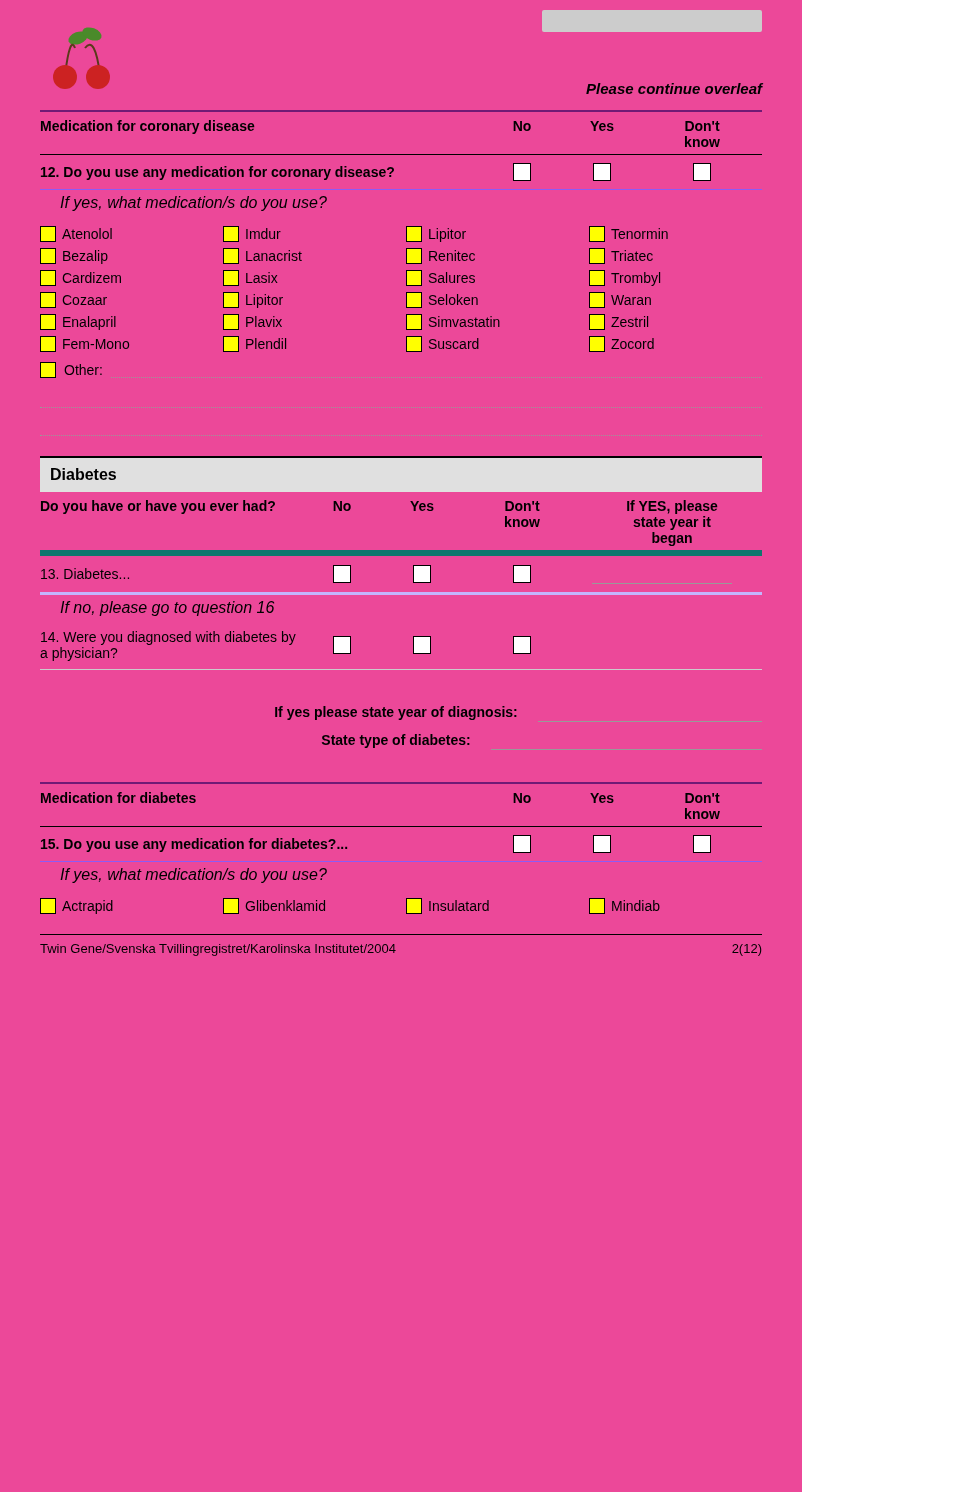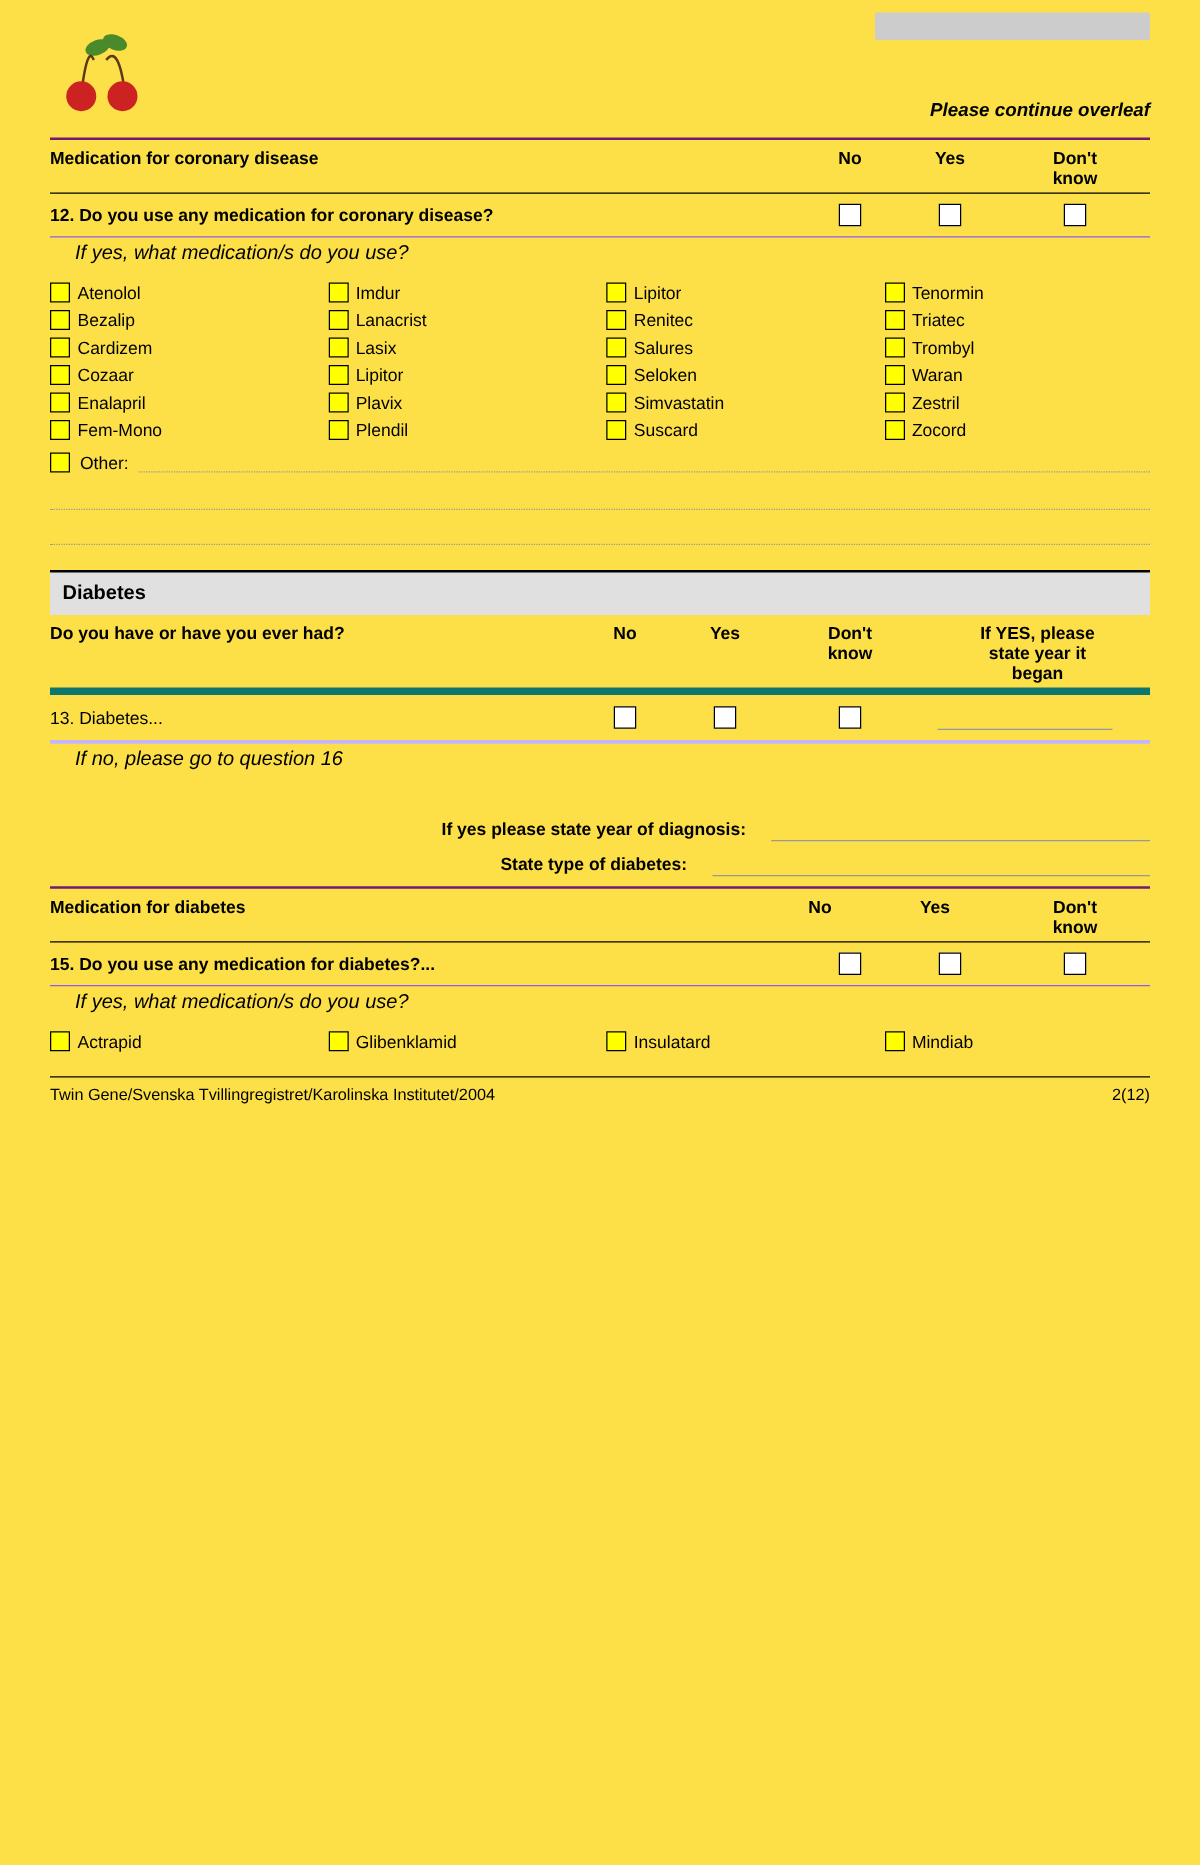--- a/index.html
+++ b/index.html
@@ -6,23 +6,23 @@
     body {
       background: #fff;
       font-family: Arial, Helvetica, sans-serif;
       font-size: 14px;
       color: #000;
       width: 960px;
       min-height: 1492px;
       padding: 0;
     }
     .page {
-      width: 960px;
+      width: 802px;
       min-height: 1492px;
-      background: #fde047;
+      background: #ec4899;
       padding: 20px 40px 4px 40px;
       position: relative;
     }
     .header-row {
       display: flex;
       justify-content: space-between;
       align-items: flex-start;
       margin-bottom: 10px;
     }
     .logo {
@@ -370,35 +370,48 @@
       </div>
     <div class="checkbox-cell">
         <div class="cb"></div>
       </div>
     <div style="display:flex;align-items:flex-end;padding-left:10px;">
       <div class="year-line"></div>
     </div>
   </div>
   <div class="sub-text">If no, please go to question 16</div>
 
+  <div class="diabetes-q-row" style="border-bottom:1px solid #ccc;">
+    <span>14. Were you diagnosed with diabetes by a physician?</span>
+    <div class="checkbox-cell">
+        <div class="cb"></div>
+      </div>
+    <div class="checkbox-cell">
+        <div class="cb"></div>
+      </div>
+    <div class="checkbox-cell">
+        <div class="cb"></div>
+      </div>
+    <div></div>
+  </div>
 
   <div style="margin-top: 32px;">
     <div class="if-yes-row">
       <div style="flex:1"></div>
       <span class="label" style="font-weight:bold;">If yes please state year of diagnosis:</span>
       <div class="answer-line" style="flex:1;border-bottom:1px solid #999;height:20px;margin-left:10px;"></div>
     </div>
     <div class="if-yes-row" style="margin-top:8px;">
       <div style="flex:1"></div>
       <span class="label" style="font-weight:bold;">State type of diabetes:</span>
       <div class="answer-line" style="flex:1;border-bottom:1px solid #999;height:20px;margin-left:10px;"></div>
     </div>
   </div>
 
-  <div class="section-header" style="margin-top:8px;gap:12px;">
+  <div class="section-header" style="margin-top:32px;">
     <span>Medication for diabetes</span>
     <span class="col-header">No</span>
     <span class="col-header">Yes</span>
     <span class="col-header">Don't<br>know</span>
   </div>
 
   <div class="question-row">
     <span>15. Do you use any medication for diabetes?...</span>
     <div class="checkbox-cell">
         <div class="cb"></div>

